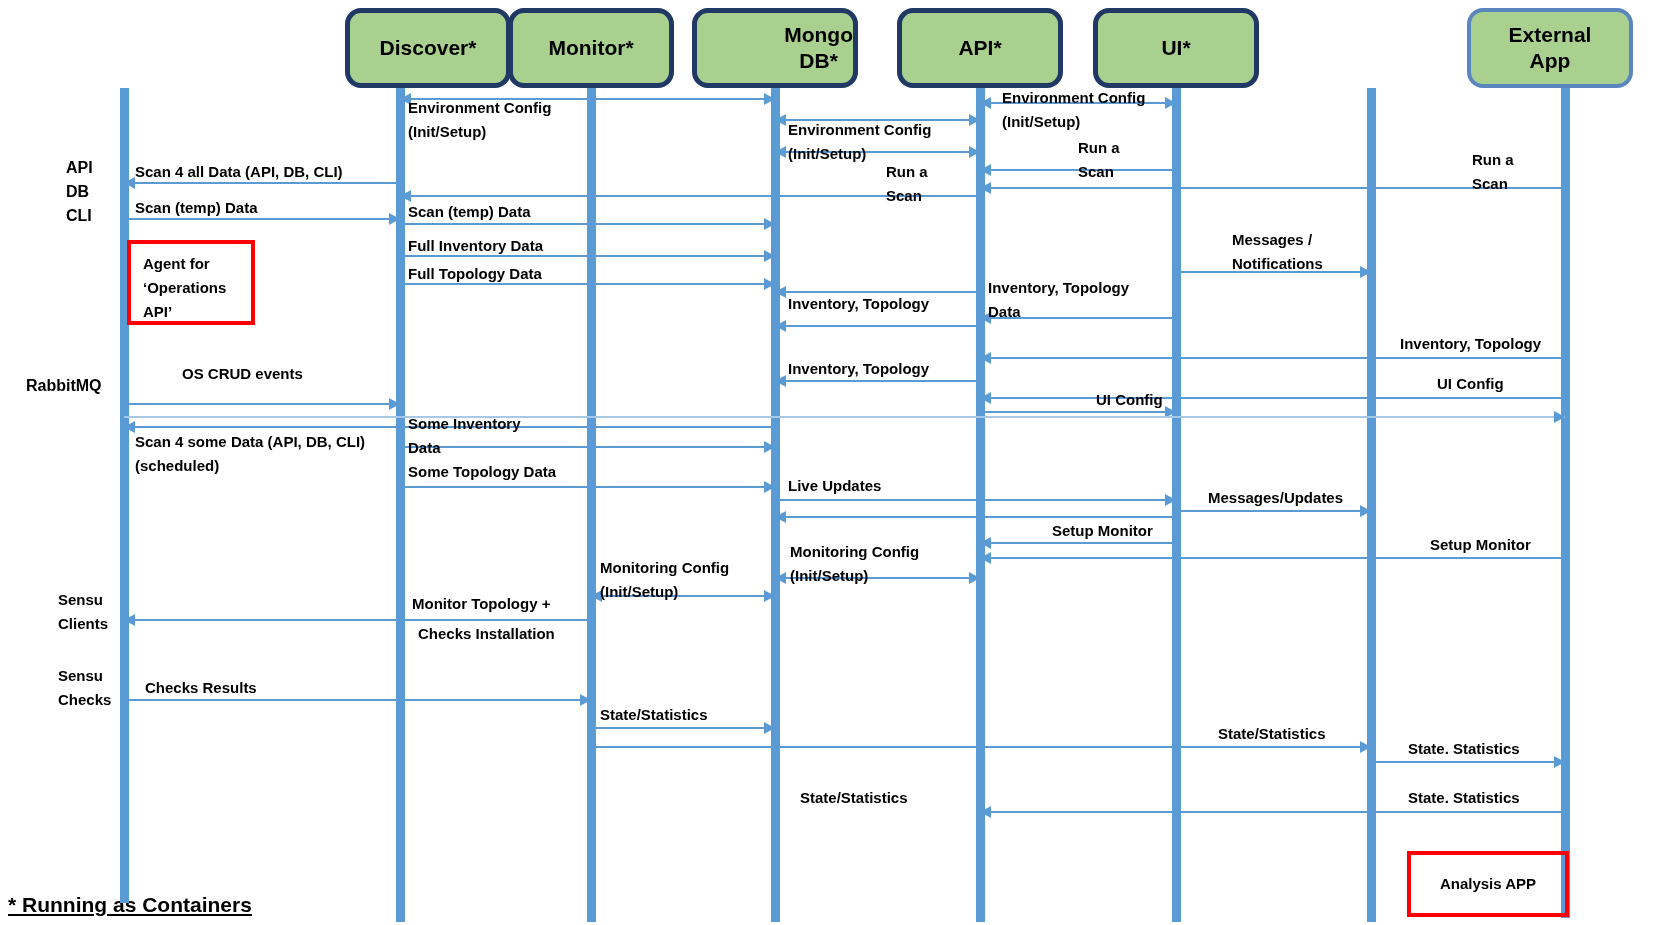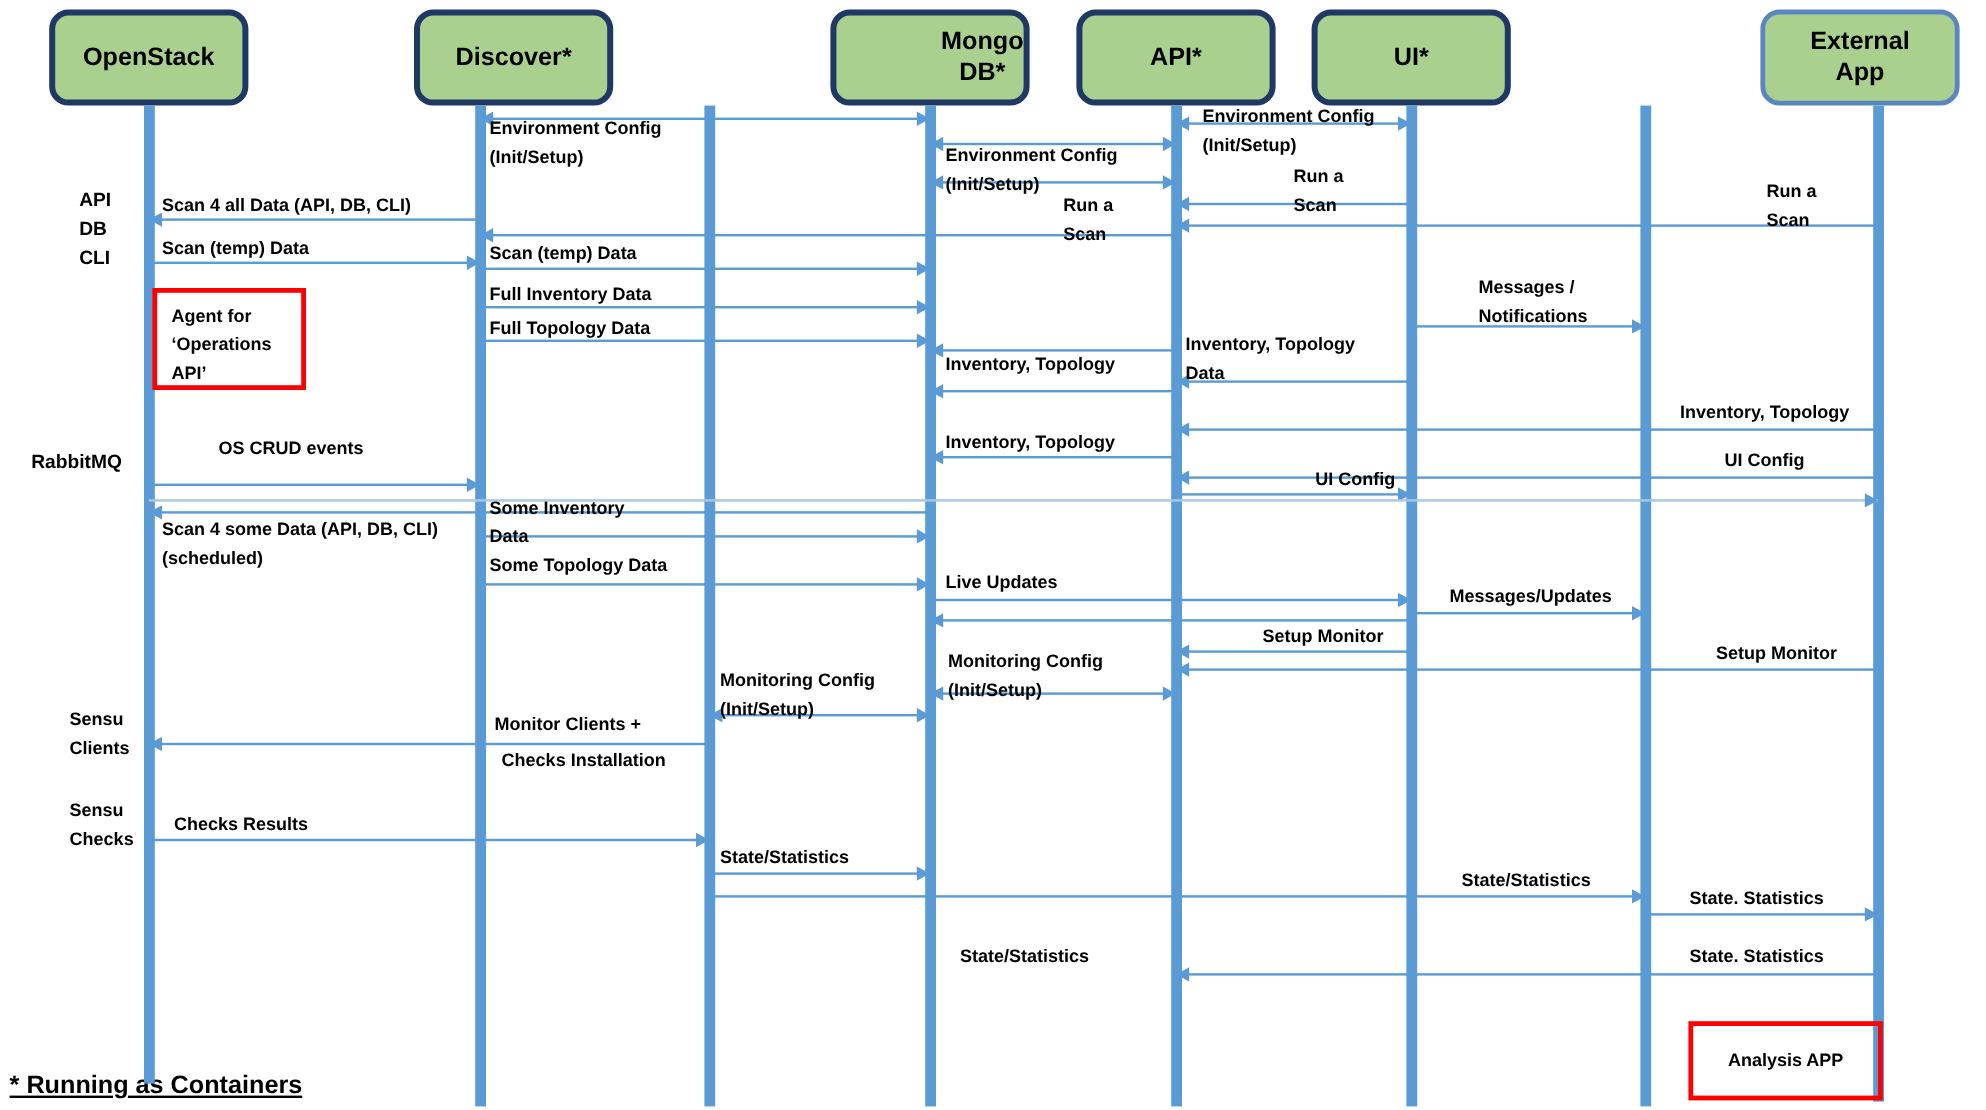--- a/index.html
+++ b/index.html
@@ -27,28 +27,28 @@
     font-weight:bold;font-size:15px;color:#000;line-height:24px;padding:8px 0 0 12px;}
   .annot.centered{display:flex;align-items:center;justify-content:center;padding:0;}
   #footnote{position:absolute;left:8px;top:893px;font-weight:bold;font-size:21px;
     color:#000;text-decoration:underline;white-space:nowrap;}
 </style>
 </head>
 <body>
 
 <div id="diagram">
   <div id="footnote">* Running as Containers</div>
-<div class="actor" style="left: 41px;">
-      <span>OpenStack</span>
-    </div>
     <div class="lifeline" style="left: 119.5px; top: 88px; height: 815px;"></div>
     <div class="actor" style="left: 317px; margin-left: 28px;">
       <span>Discover*</span>
     </div>
     <div class="lifeline" style="left: 395.5px; top: 88px; height: 834px;"></div>
+    <div class="actor" style="left: 508px;">
+      <span>Monitor*</span>
+    </div>
     <div class="lifeline" style="left: 586.5px; top: 88px; height: 834px;"></div>
     <div class="actor" style="left: 692px; justify-content: flex-end;">
       <span>Mongo<br>DB*</span>
     </div>
     <div class="lifeline" style="left: 770.5px; top: 88px; height: 834px;"></div>
     <div class="actor" style="left: 897px; text-align: center;">
       <span>API*</span>
     </div>
     <div class="lifeline" style="left: 975.5px; top: 88px; height: 834px;"></div>
     <div class="actor" style="left: 1093px;">
@@ -171,21 +171,21 @@
     <div class="head-left" style="left: 980px; top: 806px;"></div>
     <div class="lbl" style="left: 1408px; top: 786px;">State. Statistics</div>
     <div class="lbl" style="left: 66px; top: 156px; font-size: 16px;">API<br>DB<br>CLI</div>
     <div class="lbl" style="left: 788px; top: 118px; font-size: 15px;">Environment Config<br>(Init/Setup)</div>
     <div class="lbl" style="left: 788px; top: 292px; font-size: 15px;">Inventory, Topology</div>
     <div class="lbl" style="left: 788px; top: 357px; font-size: 15px;">Inventory, Topology</div>
     <div class="lbl" style="left: 1096px; top: 388px; font-size: 15px;">UI Config</div>
     <div class="lbl" style="left: 26px; top: 374px; font-size: 16px;">RabbitMQ</div>
     <div class="lbl" style="left: 135px; top: 430px; font-size: 15px;">Scan 4 some Data (API, DB, CLI)<br>(scheduled)</div>
     <div class="lbl" style="left: 58px; top: 588px; font-size: 15px;">Sensu<br>Clients</div>
-    <div class="lbl" style="left: 412px; top: 592px; font-size: 15px;">Monitor Clients +</div>
+    <div class="lbl" style="left: 412px; top: 592px; font-size: 15px;">Monitor Topology +</div>
     <div class="lbl" style="left: 418px; top: 622px; font-size: 15px;">Checks Installation</div>
     <div class="lbl" style="left: 58px; top: 664px; font-size: 15px;">Sensu<br>Checks</div>
     <div class="lbl" style="left: 800px; top: 786px; font-size: 15px;">State/Statistics</div>
     <div class="annot" style="left: 127px; top: 240px; width: 128px; height: 85px;"><span>Agent for<br>‘Operations<br> API’</span></div>
     <div class="annot centered" style="left: 1407px; top: 851px; width: 162px; height: 66px;">
       <span>Analysis APP</span>
     </div>
   </div>
 
 </body></html>

